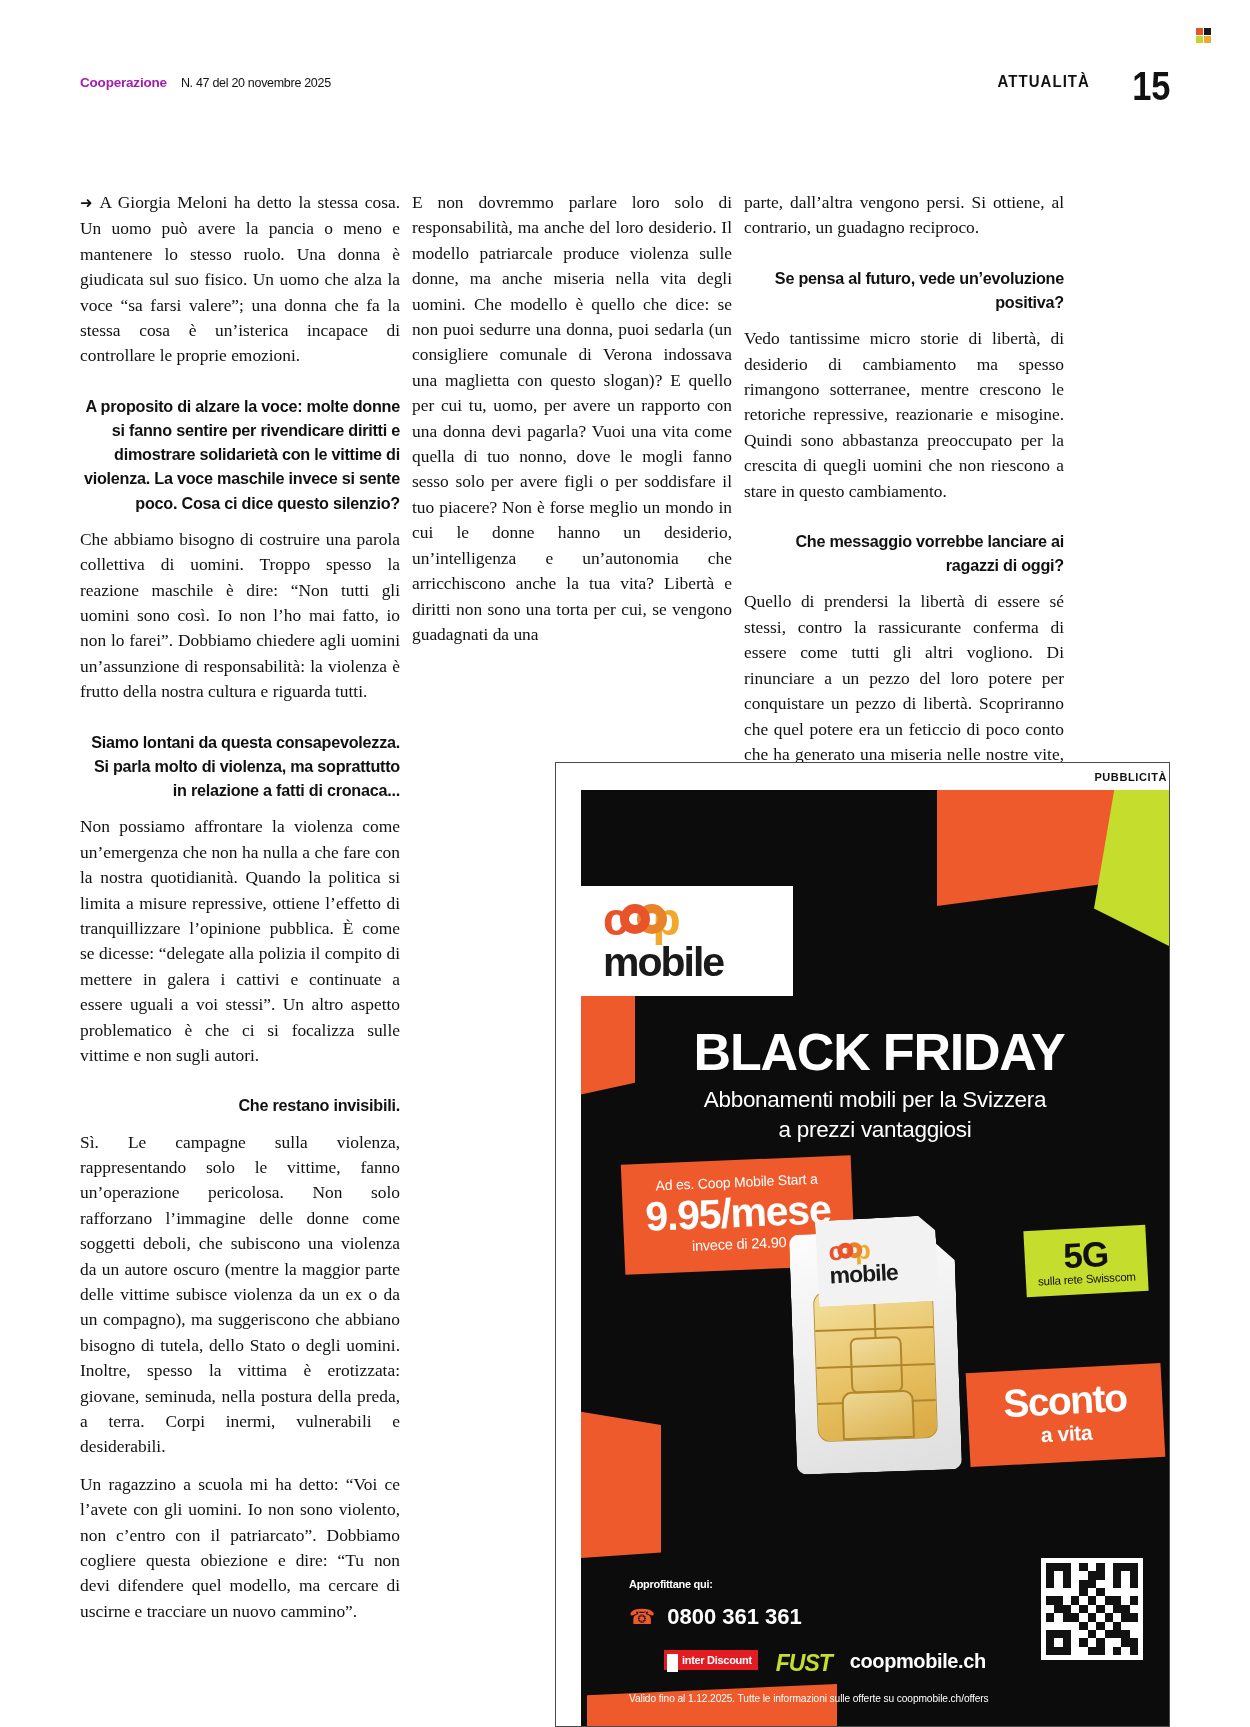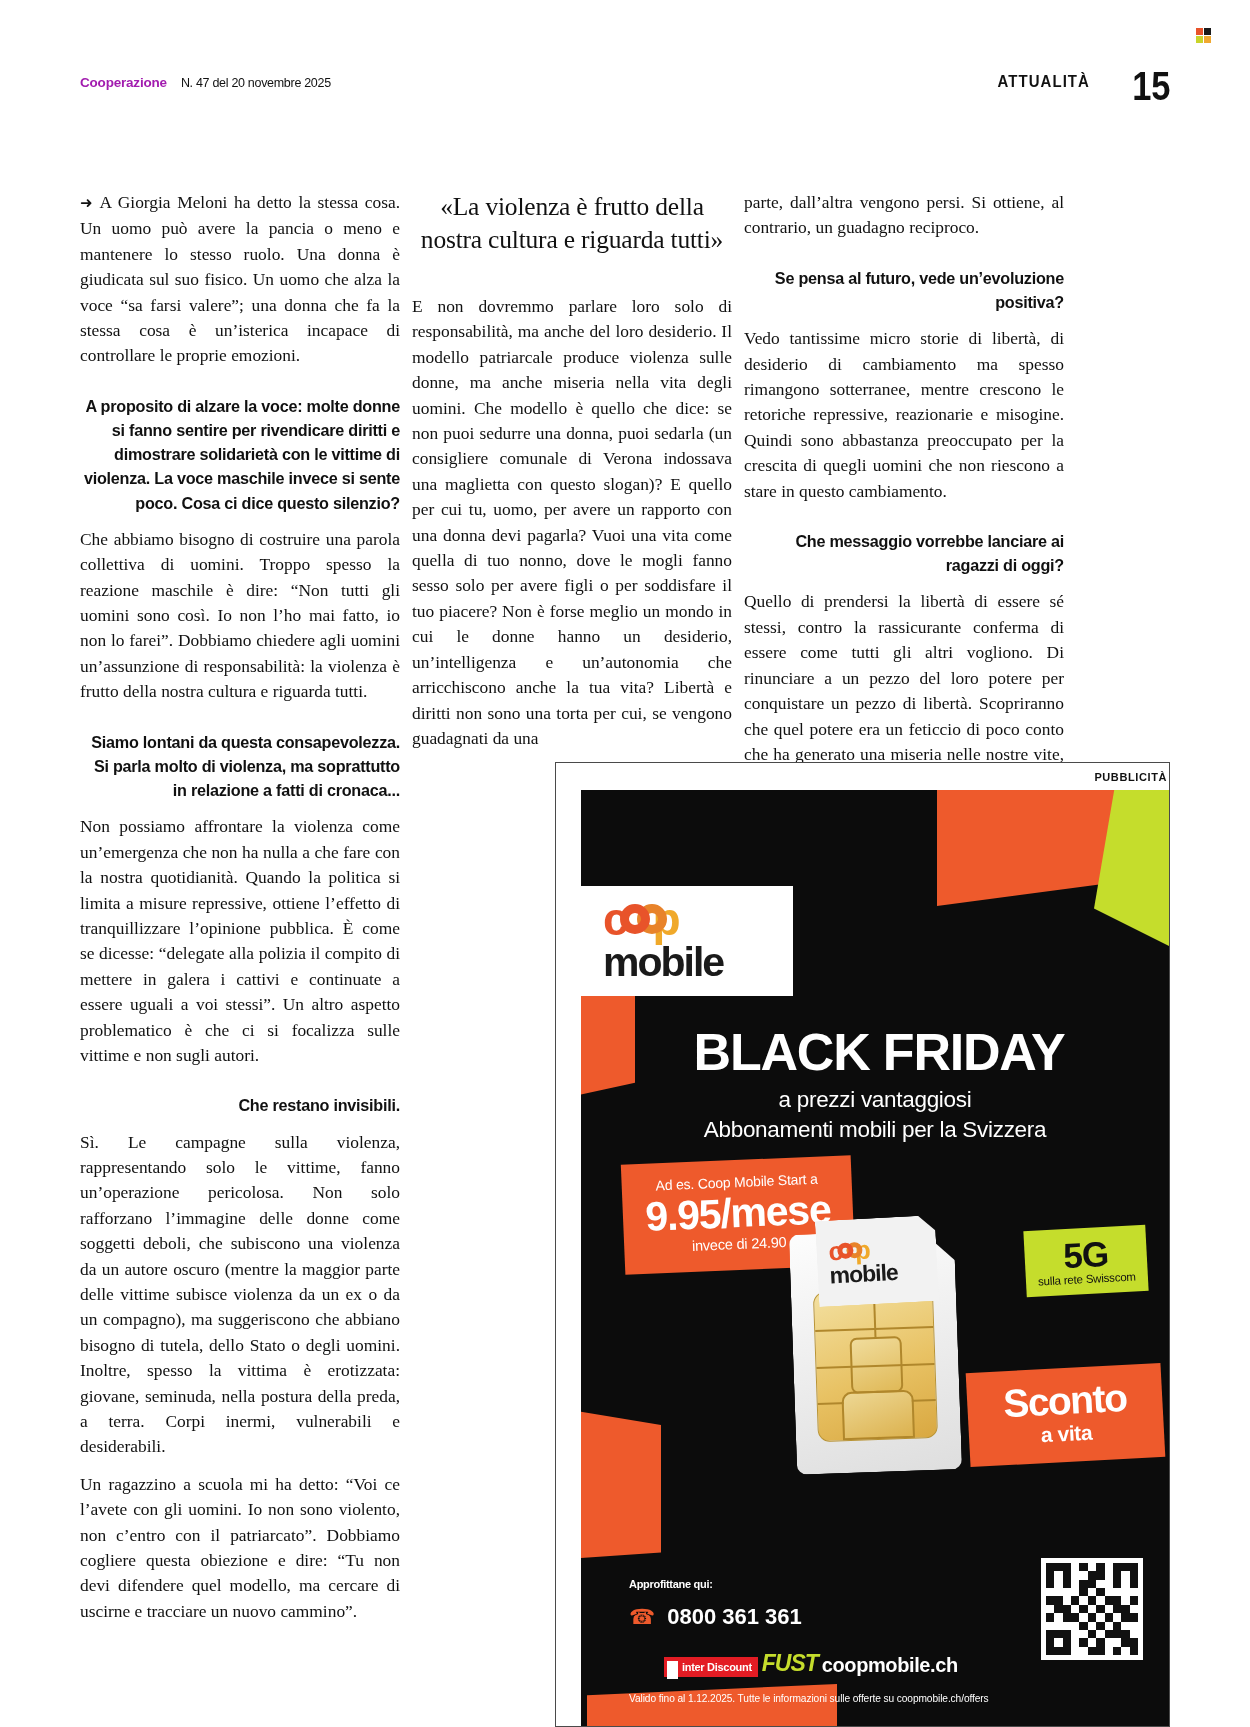--- a/index.html
+++ b/index.html
@@ -262,21 +262,21 @@
 
   
   .ad-footer { position:absolute; left:48px; bottom:22px; right:18px; }
   .af-title {
     font-family:"Liberation Sans", sans-serif; font-weight:bold;
     font-size:11px; color:#fff; letter-spacing:-0.3px; margin-bottom:14px;
   }
   .af-phone-row { display:flex; align-items:center; gap:12px; margin-bottom:20px; }
   .phone-icon { font-family:"DejaVu Sans", sans-serif; font-size:21px; color:#ee5a2c; }
   .af-phone { font-family:"Liberation Sans", sans-serif; font-weight:bold; font-size:22px; color:#fff; letter-spacing:0px;}
-  .af-brands { display:flex; align-items:flex-end; gap:4px; margin-bottom:16px;padding-left:35px; }
+  .af-brands { display:flex; align-items:flex-start; gap:18px; margin-bottom:16px;padding-left:35px; }
   .brand-interdiscount {
     background:#e31c24; color:#fff;
     font-family:"Liberation Sans", sans-serif; font-weight:bold;
     font-size:11px; line-height:12px; padding:4px 6px 4px 18px;
     position:relative; letter-spacing:-0.3px;
   }
   .brand-interdiscount::before {
     content:""; position:absolute; left:3px; top:4px;
     width:11px; height:18px; background:#fff;
   }
@@ -330,21 +330,20 @@
   <p class="q">A proposito di alzare la voce: molte donne si fanno sentire per rivendicare diritti e dimostrare solidarietà con le vittime di violenza. La voce maschile invece si sente poco. Cosa ci dice questo silenzio?</p>
   <p class="body-after-q">Che abbiamo bisogno di costruire una parola collettiva di uomini. Troppo spesso la reazione maschile è dire: “Non tutti gli uomini sono così. Io non l’ho mai fatto, io non lo farei”. Dobbiamo chiedere agli uomini un’assunzione di responsabilità: la violenza è frutto della nostra cultura e riguarda tutti.</p>
   <p class="q">Siamo lontani da questa consapevolezza. Si parla molto di violenza, ma soprattutto in relazione a fatti di cronaca...</p>
   <p class="body-after-q">Non possiamo affrontare la violenza come un’emergenza che non ha nulla a che fare con la nostra quotidianità. Quando la politica si limita a misure repressive, ottiene l’effetto di tranquillizzare l’opinione pubblica. È come se dicesse: “delegate alla polizia il compito di mettere in galera i cattivi e continuate a essere uguali a voi stessi”. Un altro aspetto problematico è che ci si focalizza sulle vittime e non sugli autori.</p>
   <p class="q">Che restano invisibili.</p>
   <p class="body-after-q">Sì. Le campagne sulla violenza, rappresentando solo le vittime, fanno un’operazione pericolosa. Non solo rafforzano l’immagine delle donne come soggetti deboli, che subiscono una violenza da un autore oscuro (mentre la maggior parte delle vittime subisce violenza da un ex o da un compagno), ma suggeriscono che abbiano bisogno di tutela, dello Stato o degli uomini. Inoltre, spesso la vittima è erotizzata: giovane, seminuda, nella postura della preda, a terra. Corpi inermi, vulnerabili e desiderabili.</p>
   <p class="body-after-q">Un ragazzino a scuola mi ha detto: “Voi ce l’avete con gli uomini. Io non sono violento, non c’entro con il patriarcato”. Dobbiamo cogliere questa obiezione e dire: “Tu non devi difendere quel modello, ma cercare di uscirne e tracciare un nuovo cammino”.</p>
 </section>
 
 <section class="col" id="col2">
-  <div class="pullquote">«La violenza è frutto della nostra cultura e riguarda tutti»</div>
   <p>E non dovremmo parlare loro solo di responsabilità, ma anche del loro desiderio. Il modello patriarcale produce violenza sulle donne, ma anche miseria nella vita degli uomini. Che modello è quello che dice: se non puoi sedurre una donna, puoi sedarla (un consigliere comunale di Verona indossava una maglietta con questo slogan)? E quello per cui tu, uomo, per avere un rapporto con una donna devi pagarla? Vuoi una vita come quella di tuo nonno, dove le mogli fanno sesso solo per avere figli o per soddisfare il tuo piacere? Non è forse meglio un mondo in cui le donne hanno un desiderio, un’intelligenza e un’autonomia che arricchiscono anche la tua vita? Libertà e diritti non sono una torta per cui, se vengono guadagnati da una</p>
 </section>
 
 <section class="col" id="col3">
   <p>parte, dall’altra vengono persi. Si ottiene, al contrario, un guadagno reciproco.</p>
   <p class="q">Se pensa al futuro, vede un’evoluzione positiva?</p>
   <p class="body-after-q">Vedo tantissime micro storie di libertà, di desiderio di cambiamento ma spesso rimangono sotterranee, mentre crescono le retoriche repressive, reazionarie e misogine. Quindi sono abbastanza preoccupato per la crescita di quegli uomini che non riescono a stare in questo cambiamento.</p>
   <p class="q">Che messaggio vorrebbe lanciare ai ragazzi di oggi?</p>
   <p class="body-after-q"><span>Quello di prendersi la libertà di essere sé stessi, contro la rassicurante conferma di essere come tutti gli altri vogliono. Di rinunciare a un pezzo del loro potere per conquistare un pezzo di libertà. Scopriranno che quel potere era un feticcio di poco conto che ha generato una miseria nelle nostre vite, mentre quella libertà è troppo preziosa da perdere.</span><span class="endmark"></span></p>
 </section>
@@ -365,22 +364,22 @@
         <span class="coop-c">c</span>
         <span class="coop-o1"></span>
         <span class="coop-o2"></span>
         <span class="coop-p">p</span>
       </div>
       <div class="mobile-word">mobile</div>
     </div>
 
     <h2 class="bf-title">BLACK FRIDAY</h2>
     <div class="bf-sub">
+      <div>Abbonamenti mobili per la Svizzera</div>
       <div>a prezzi vantaggiosi</div>
-      <div>Abbonamenti mobili per la Svizzera</div>
     </div>
 
     <div class="price-tag">
       <div class="pt-top">Ad es. Coop Mobile Start a</div>
       <div class="pt-price">9.95/mese</div>
       <div class="pt-old">invece di 24.90</div>
     </div>
 
     <div class="big-sim">
       <div class="sim-chip">

